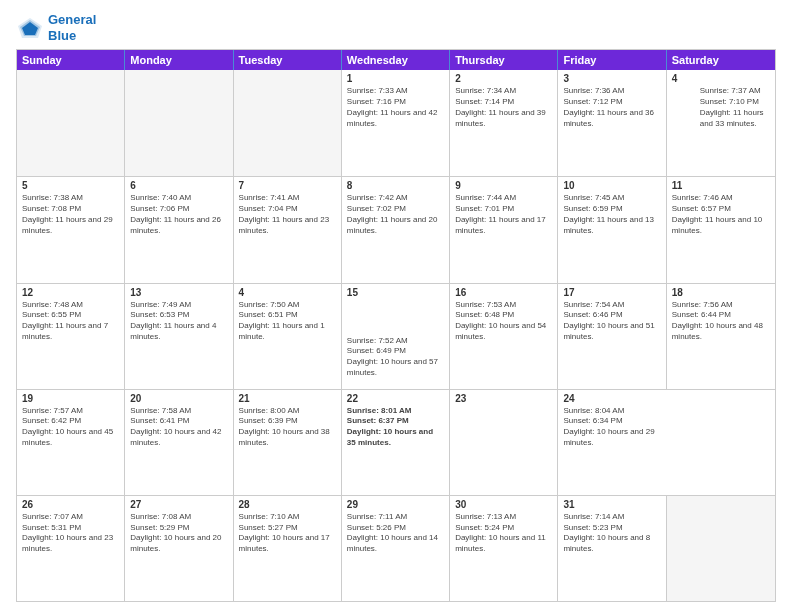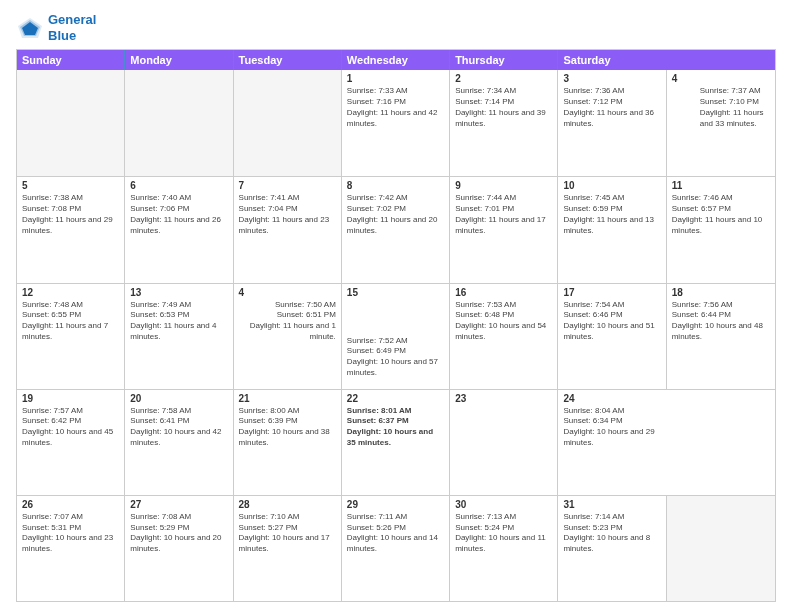--- a/index.html
+++ b/index.html
@@ -57,21 +57,21 @@
     }
     .calendar {
       flex: 1;
       display: flex;
       flex-direction: column;
       border: 1px solid #ccc;
     }
     .cal-header {
       display: grid;
       grid-template-columns: repeat(7, 1fr);
-      background: #8b5cf6;
+      background: #6d28d9;
     }
     .cal-header-cell {
       color: #fff;
       font-size: 11px;
       font-weight: bold;
       padding: 4px 5px;
       text-align: left;
       border-right: 1px solid #4a8bd4;
     }
     .cal-header-cell:last-child { border-right: none; }
@@ -133,20 +133,21 @@
     </div>
   </div>
 
   <div class="calendar">
     <div class="cal-header">
       <div class="cal-header-cell">Sunday</div>
       <div class="cal-header-cell">Monday</div>
       <div class="cal-header-cell">Tuesday</div>
       <div class="cal-header-cell">Wednesday</div>
       <div class="cal-header-cell">Thursday</div>
+      <div class="cal-header-cell">Friday</div>
       <div class="cal-header-cell">Saturday</div>
     </div>
     <div class="cal-body" id="cal-body">
     <div class="cal-row">
           <div class="cal-cell empty"></div>
           <div class="cal-cell empty"></div>
           <div class="cal-cell empty"></div>
           <div class="cal-cell">
             <div class="day-num">1</div>
             <div class="cell-text" style="white-space: pre-line;">Sunrise: 7:33 AM
@@ -224,21 +225,21 @@
 Daylight: 11 hours and 7 minutes.</div>
           </div>
           <div class="cal-cell">
             <div class="day-num">13</div>
             <div class="cell-text" style="white-space: pre-line;">Sunrise: 7:49 AM
 Sunset: 6:53 PM
 Daylight: 11 hours and 4 minutes.</div>
           </div>
           <div class="cal-cell">
             <div class="day-num">4</div>
-            <div class="cell-text" style="white-space: pre-line; text-align: right;">Sunrise: 7:50 AM
+            <div class="cell-text" style="white-space: pre-line;">Sunrise: 7:50 AM
 Sunset: 6:51 PM
 Daylight: 11 hours and 1 minute.</div>
           </div>
           <div class="cal-cell">
             <div class="day-num">15</div>
             <div class="cell-text" style="white-space: pre-line; margin-top: 36px;">Sunrise: 7:52 AM
 Sunset: 6:49 PM
 Daylight: 10 hours and 57 minutes.</div>
           </div>
           <div class="cal-cell">

